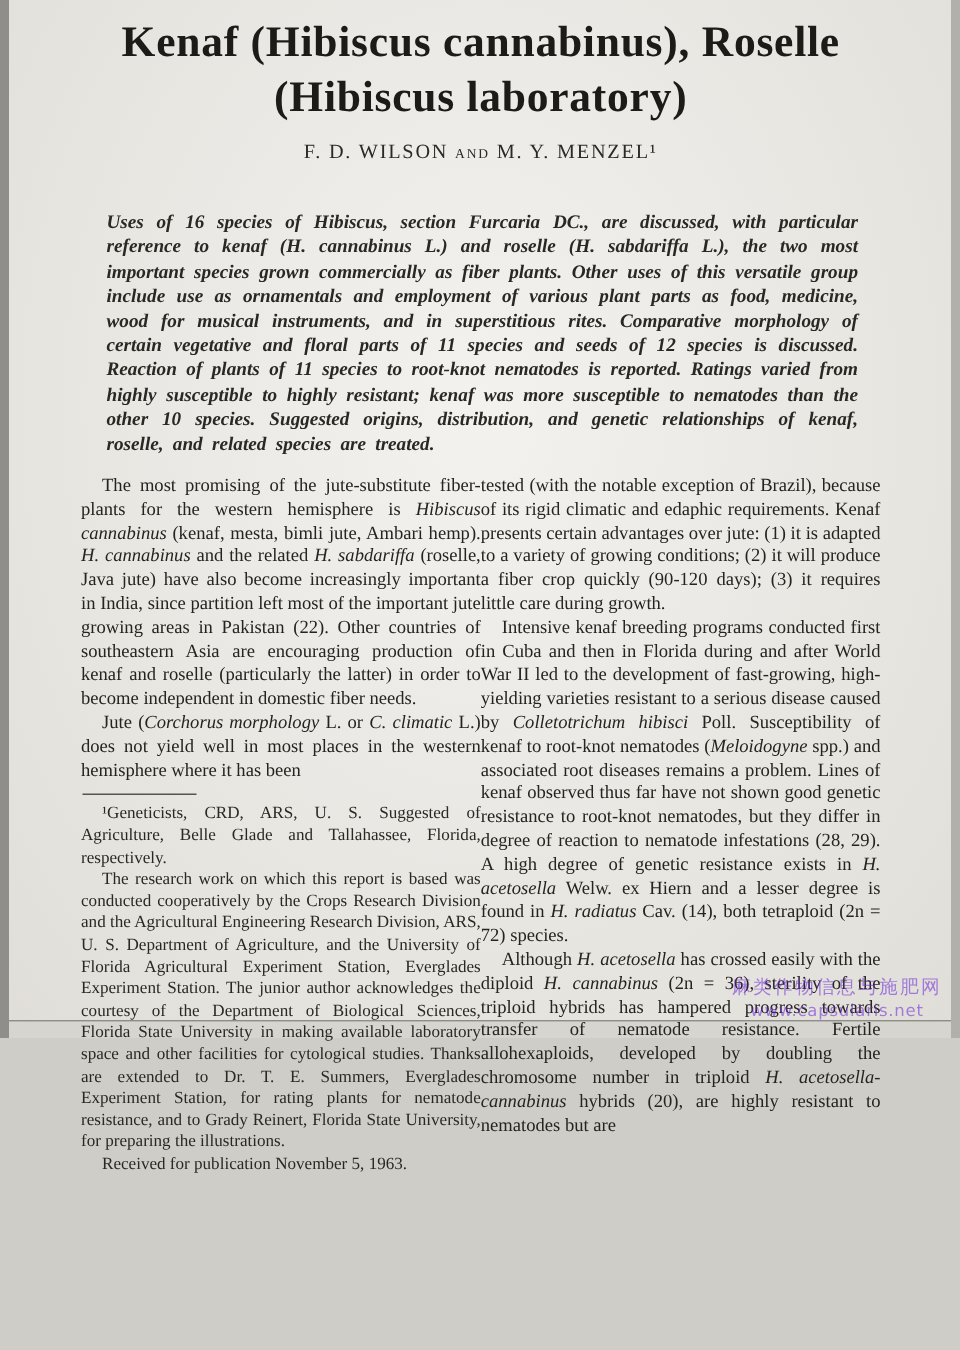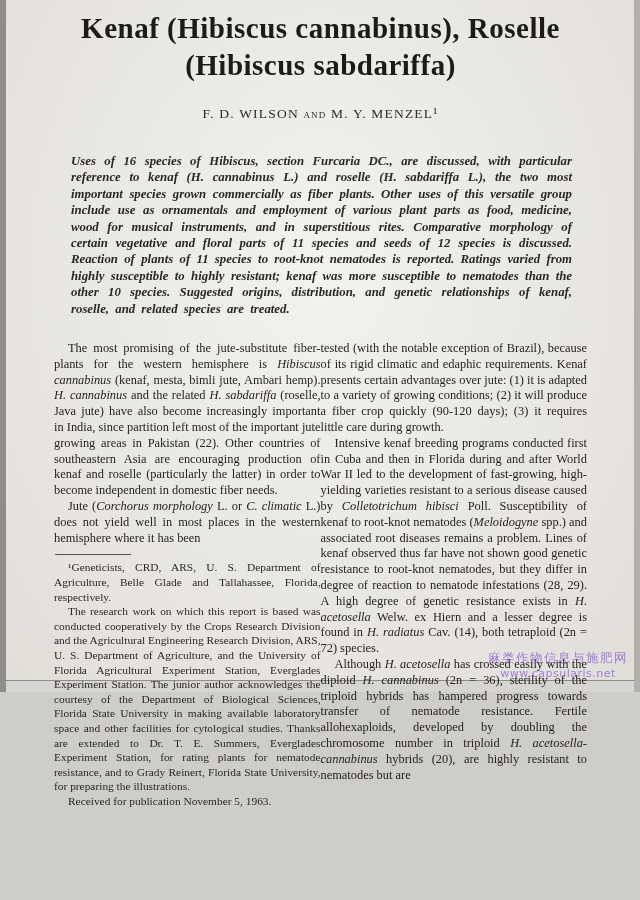--- a/index.html
+++ b/index.html
@@ -32,38 +32,38 @@
     color: #262420;
   }
   .title {
     margin: 0; padding-top: 4px;
     font-size: 29px; line-height: 37px; font-weight: bold;
     letter-spacing: .5px;
     text-align: center; color: #1c1b18;
   }
   .title .tl { display: block; white-space: nowrap; }
   .byline {
-    margin-top: 22px;
+    margin-top: 9px;
     text-align: center;
     font-size: 13.5px; letter-spacing: 1.2px;
     font-variant: small-caps;
     color: #2c2a25;
   }
   .abstract {
     margin: 31px 15px 0 17px;
     font-size: 12.8px; line-height: 16.4px;
     font-weight: bold; font-style: italic;
     text-align: justify;
     word-spacing: 3px;
     color: #2a2823;
     font-family: Liberation Serif, serif;
   }
   .cols {
     display: flex; 
-    margin-top: 24px;
+    margin-top: 12px;
     height: 522px; overflow: hidden;
   }
   .col { flex: 1 1 0; min-width: 0; }
   p { margin: 0; }
   .body {
     font-size: 12.4px; line-height: 15.8px;
     text-align: justify;
     hyphens: auto; -webkit-hyphens: auto;
     color: #26241f;
   }
@@ -95,34 +95,34 @@
 <body>
 
 <div class="scan">
   <div class="edge-left"></div>
   <div class="edge-right"></div>
 
   <div class="page">
 
     <h1 class="title">
       <span class="tl">Kenaf (Hibiscus cannabinus), Roselle</span>
-      <span class="tl">(Hibiscus sabdariffa)</span>
+      <span class="tl">(Hibiscus laboratory)</span>
     </h1>
 
     <div class="byline">F. D. WILSON and M. Y. MENZEL¹</div>
 
     <p class="abstract">Uses of 16 species of Hibiscus, section Furcaria DC., are discussed, with particular reference to kenaf (H. cannabinus L.) and roselle (H. sabdariffa L.), the two most important species grown commercially as fiber plants. Other uses of this versatile group include use as ornamentals and employment of various plant parts as food, medicine, wood for musical instruments, and in superstitious rites. Comparative morphology of certain vegetative and floral parts of 11 species and seeds of 12 species is discussed. Reaction of plants of 11 species to root-knot nematodes is reported. Ratings varied from highly susceptible to highly resistant; kenaf was more susceptible to nematodes than the other 10 species. Suggested origins, distribution, and genetic relationships of kenaf, roselle, and related species are treated.</p>
 
     <div class="cols">
 
       <div class="col">
         <p class="body indent">The most promising of the jute-substitute fiber-plants for the western hemisphere is <i>Hibiscus cannabinus</i> (kenaf, mesta, bimli jute, Ambari hemp). <i>H. cannabinus</i> and the related <i>H. sabdariffa</i> (roselle, Java jute) have also become increasingly important in India, since partition left most of the important jute growing areas in Pakistan (22). Other countries of southeastern Asia are encouraging production of kenaf and roselle (particularly the latter) in order to become independent in domestic fiber needs.</p>
         <p class="body indent">Jute (<i>Corchorus morphology</i> L. or <i>C. climatic</i> L.) does not yield well in most places in the western hemisphere where it has been</p>
         <div class="fnrule"></div>
-        <p class="fn indent">¹Geneticists, CRD, ARS, U. S. Department of Agriculture, Belle Glade and Tallahassee, Florida, respectively.</p>
+        <p class="fn indent">¹Geneticists, CRD, ARS, U. S. Suggested of Agriculture, Belle Glade and Tallahassee, Florida, respectively.</p>
         <p class="fn indent">The research work on which this report is based was conducted cooperatively by the Crops Research Division and the Agricultural Engineering Research Division, ARS, U. S. Department of Agriculture, and the University of Florida Agricultural Experiment Station, Everglades Experiment Station. The junior author acknowledges the courtesy of the Department of Biological Sciences, Florida State University in making available laboratory space and other facilities for cytological studies. Thanks are extended to Dr. T. E. Summers, Everglades Experiment Station, for rating plants for nematode resistance, and to Grady Reinert, Florida State University, for preparing the illustrations.</p>
         <p class="fn indent">Received for publication November 5, 1963.</p>
       </div>
 
       <div class="col">
         <p class="body">tested (with the notable exception of Brazil), because of its rigid climatic and edaphic requirements. Kenaf presents certain advantages over jute: (1) it is adapted to a variety of growing conditions; (2) it will produce a fiber crop quickly (90-120 days); (3) it requires little care during growth.</p>
         <p class="body indent">Intensive kenaf breeding programs conducted first in Cuba and then in Florida during and after World War II led to the development of fast-growing, high-yielding varieties resistant to a serious disease caused by <i>Colletotrichum hibisci</i> Poll. Susceptibility of kenaf to root-knot nematodes (<i>Meloidogyne</i> spp.) and associated root diseases remains a problem. Lines of kenaf observed thus far have not shown good genetic resistance to root-knot nematodes, but they differ in degree of reaction to nematode infestations (28, 29). A high degree of genetic resistance exists in <i>H. acetosella</i> Welw. ex Hiern and a lesser degree is found in <i>H. radiatus</i> Cav. (14), both tetraploid (2n = 72) species.</p>
         <p class="body indent">Although <i>H. acetosella</i> has crossed easily with the diploid <i>H. cannabinus</i> (2n = 36), sterility of the triploid hybrids has hampered progress towards transfer of nematode resistance. Fertile allohexaploids, developed by doubling the chromosome number in triploid <i>H. acetosella-cannabinus</i> hybrids (20), are highly resistant to nematodes but are</p>
       </div>
 

